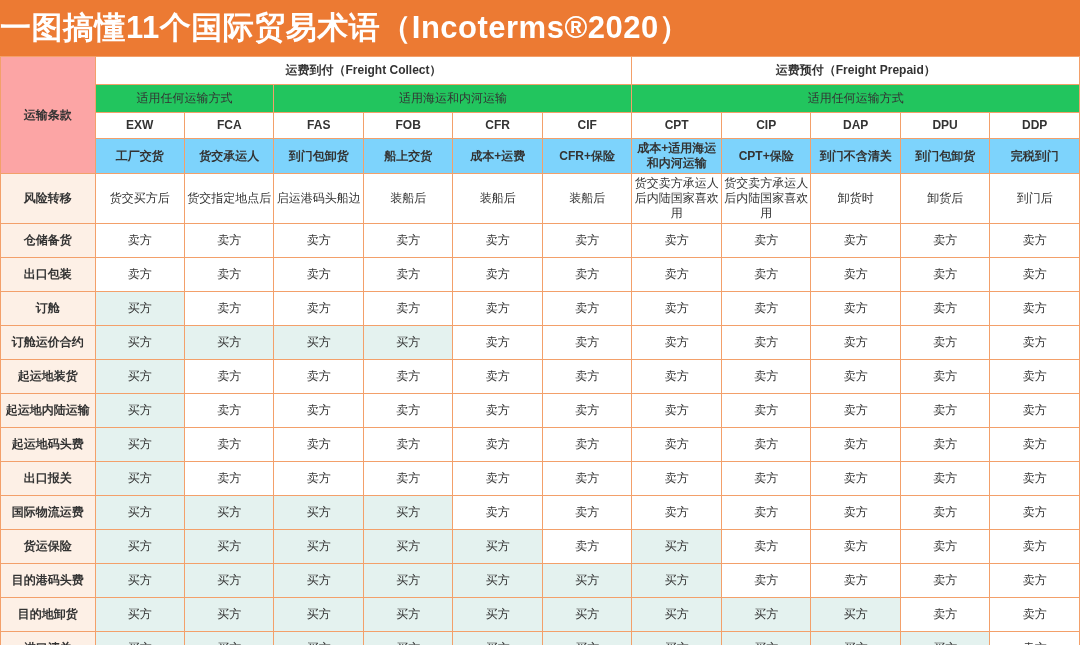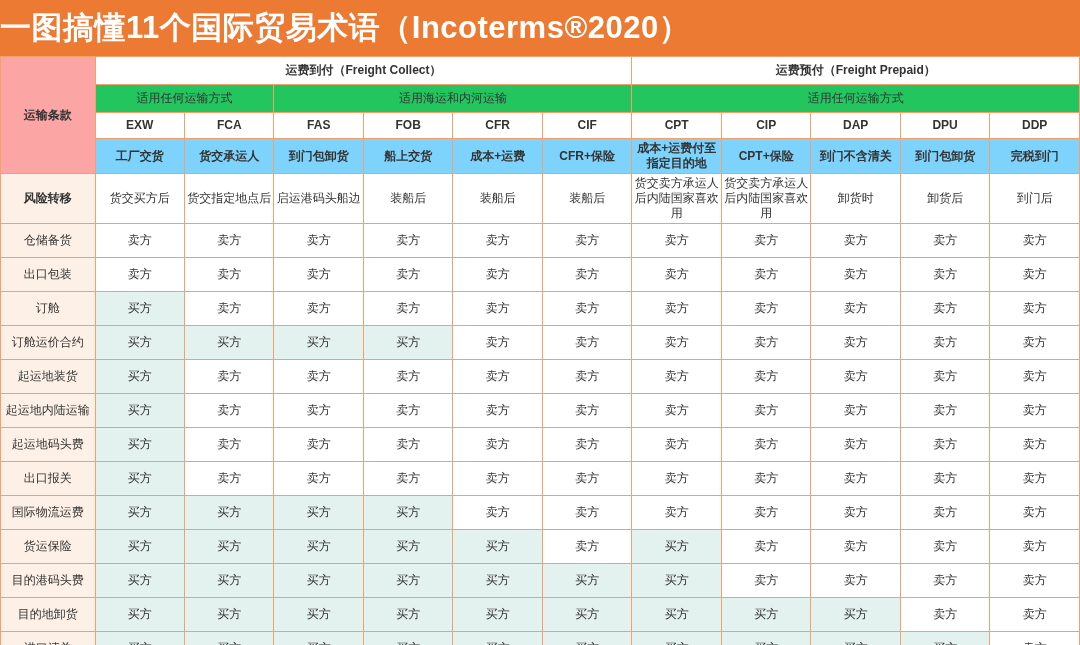--- a/index.html
+++ b/index.html
@@ -88,21 +88,21 @@
     font-size: 11.5px;
     height: 38px;
   }
   .risk-row td.rowlabel {
     font-weight: bold;
   }
   
   td.rowlabel {
     background: #fdf0e6;
     color: #d4691f;
-    font-weight: normal;
+    font-weight: bold;
     font-size: 12.5px;
   }
   td.corner {
     background: #fca5a5;
     color: #ec7a33;
     font-weight: bold;
     font-size: 14px;
   }
   
   td.cell {
@@ -160,21 +160,21 @@
           <td>DPU</td>
           <td>DDP</td>
         </tr>
         <tr class="desc-head">
           <td>工厂交货</td>
           <td>货交承运人</td>
           <td>到门包卸货</td>
           <td>船上交货</td>
           <td>成本+运费</td>
           <td>CFR+保险</td>
-          <td>成本+运费付至指定目的地</td>
+          <td>成本+适用海运和内河运输</td>
           <td>CPT+保险</td>
           <td>到门不含清关</td>
           <td>到门包卸货</td>
           <td>完税到门</td>
         </tr>
         <tr class="risk-row">
           <td class="rowlabel">风险转移</td>
           <td>货交买方后</td>
           <td>货交指定地点后</td>
           <td>启运港码头船边</td>

